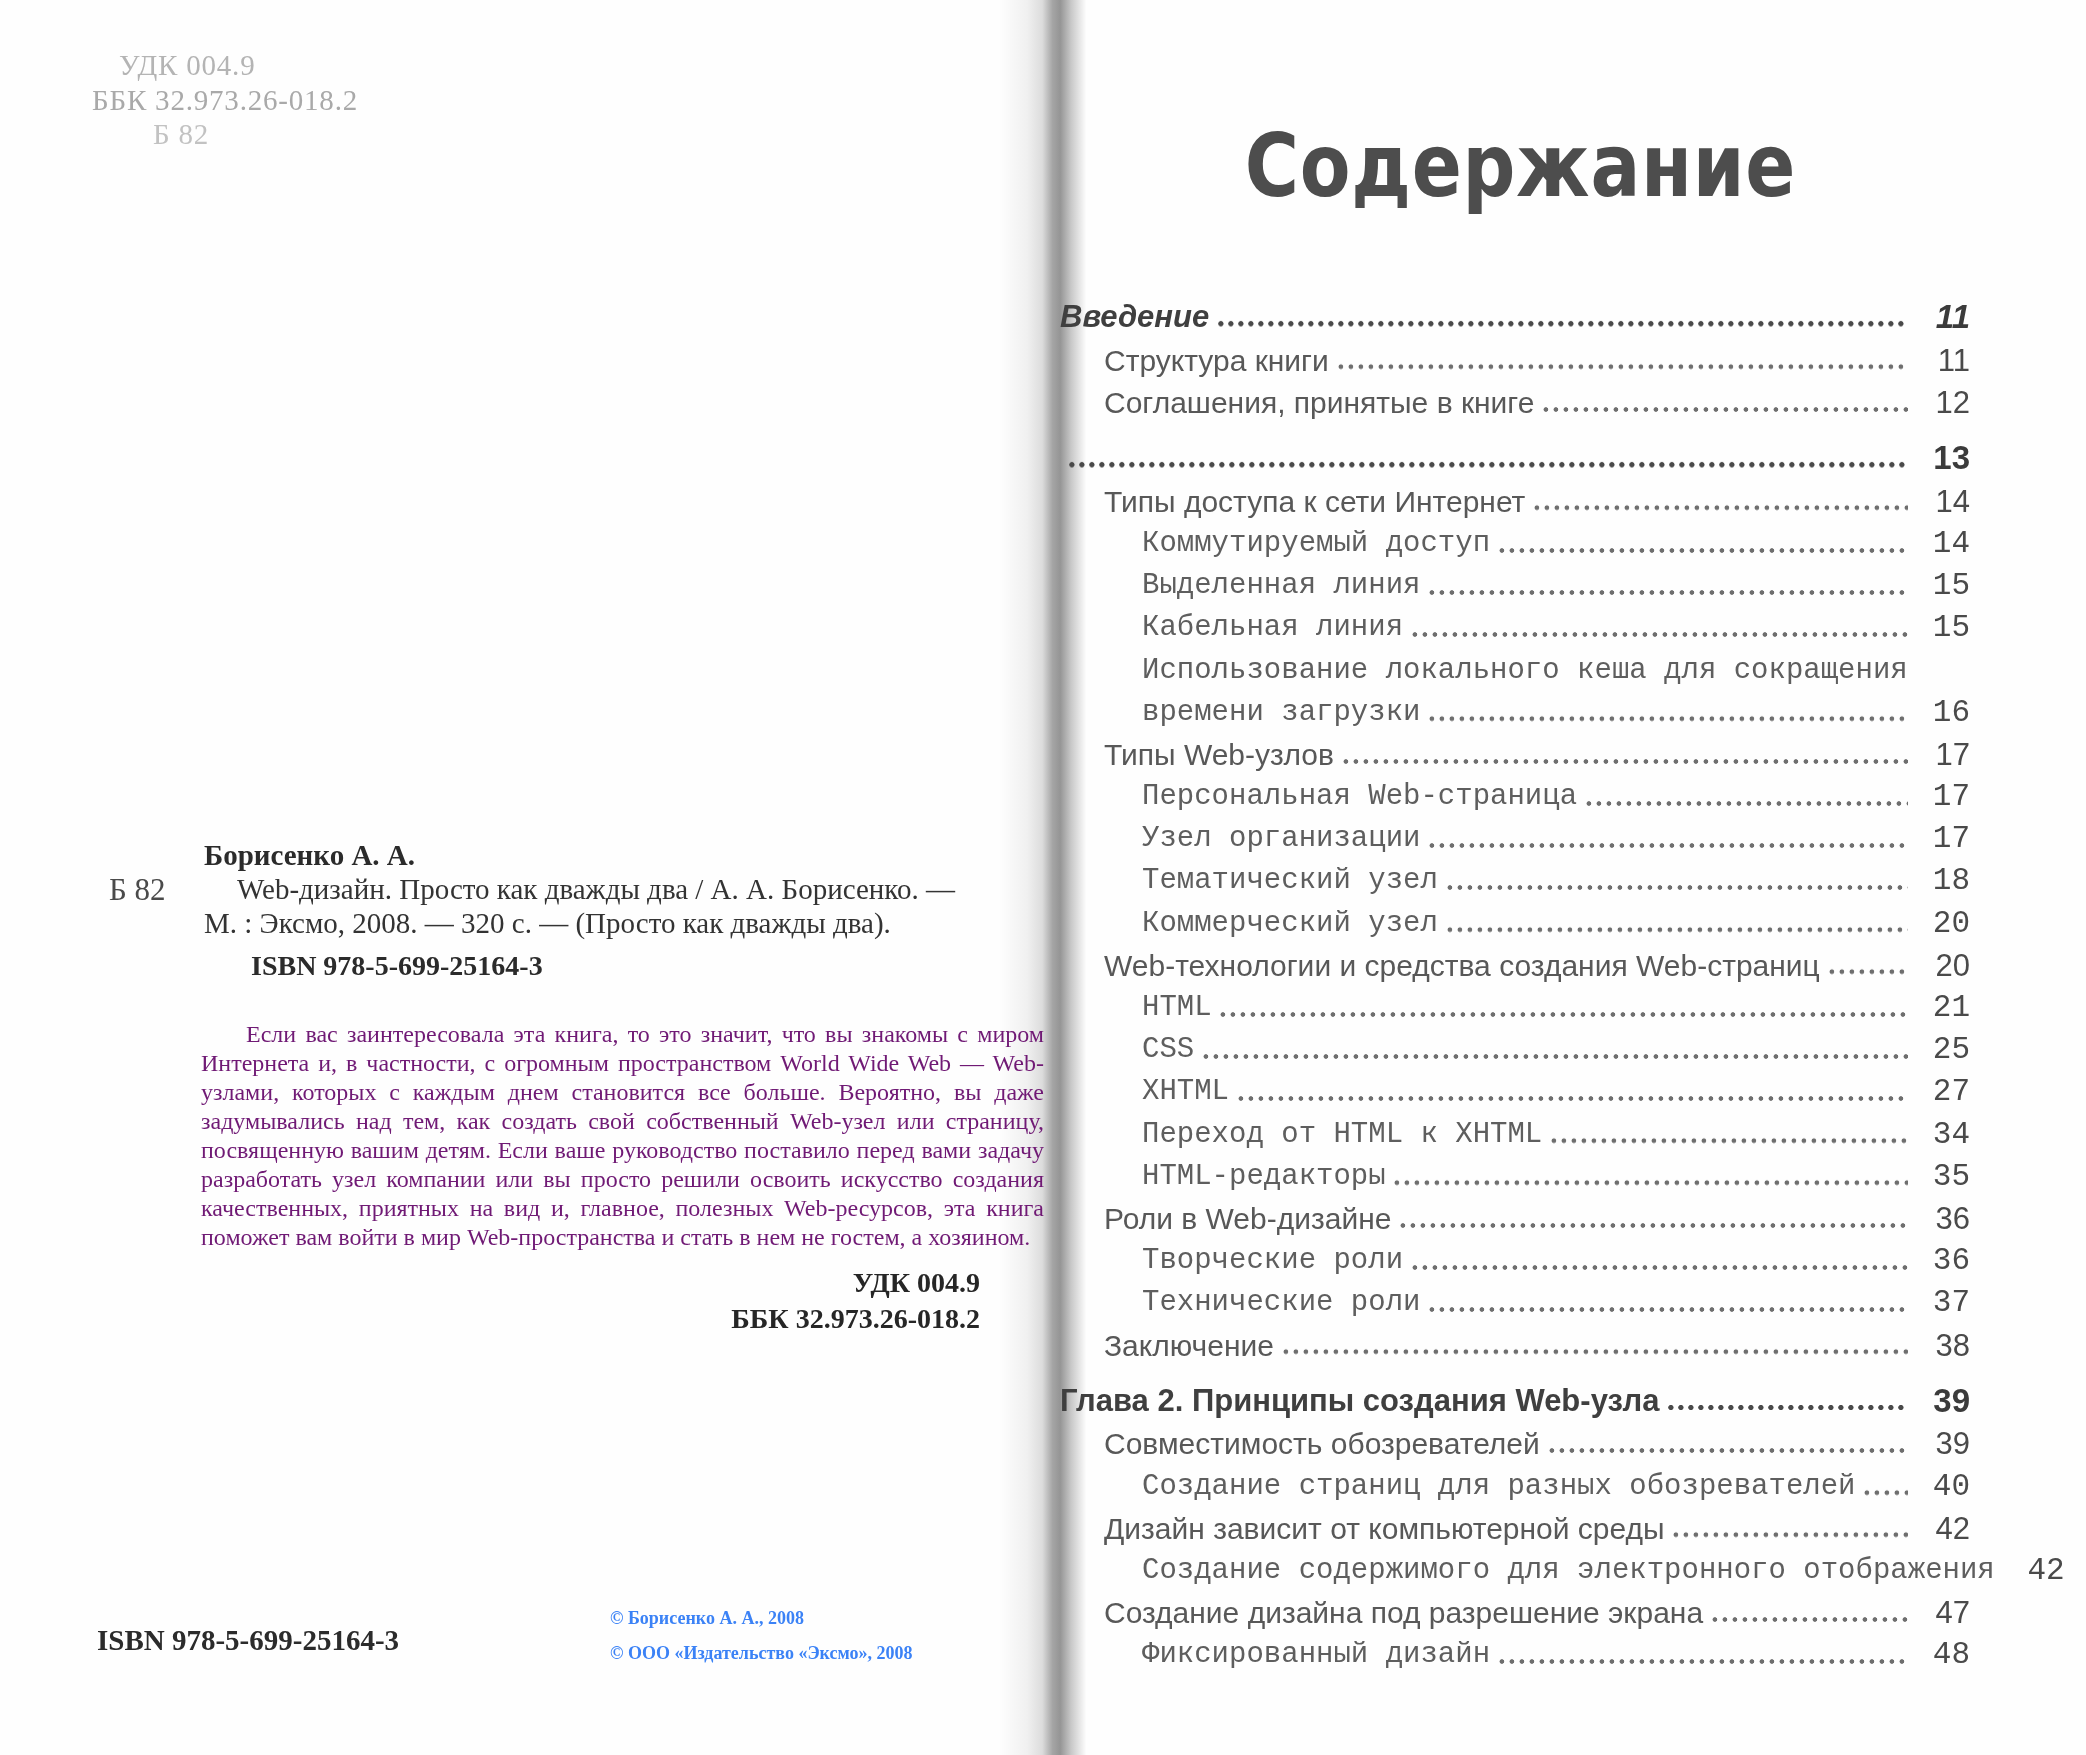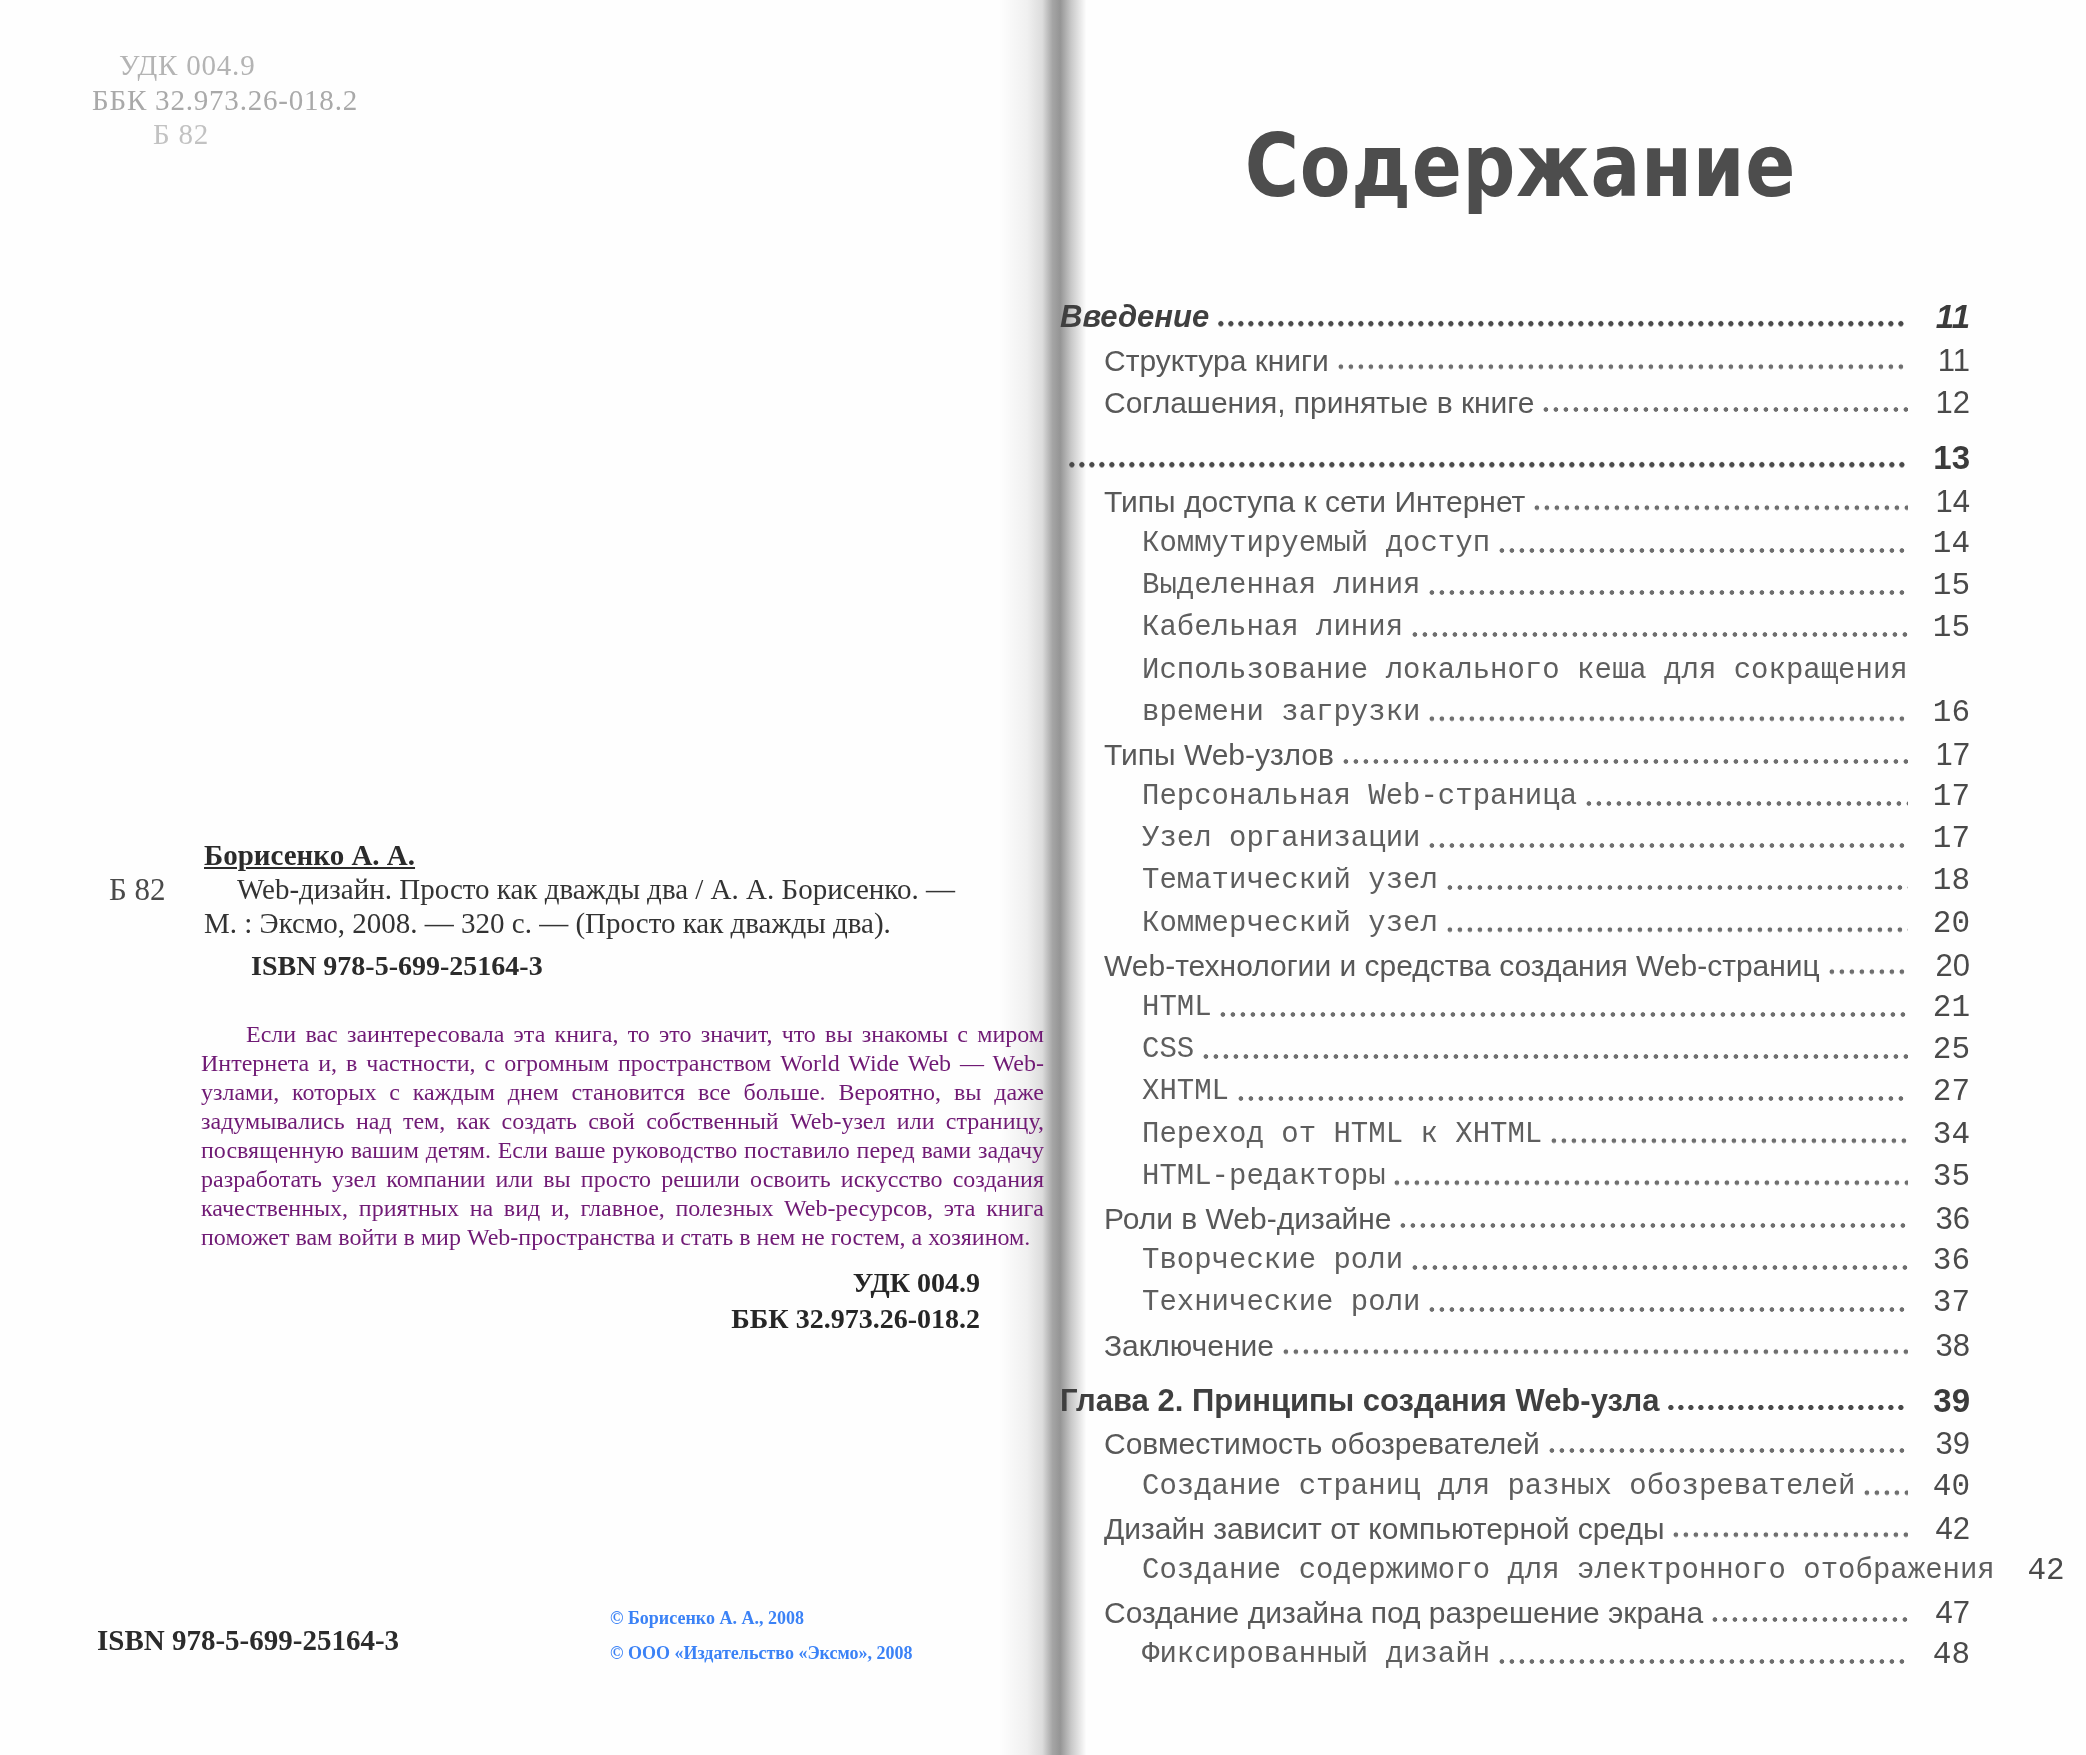--- a/index.html
+++ b/index.html
@@ -16,21 +16,21 @@
       #a5a5a5 57%,#959595 65%,#c9c9c9 77%,rgba(255,255,255,0) 93%);
   }
   
   .left-page{position:absolute;left:0;top:0;width:1049px;height:1755px;}
   .stamp{position:absolute;font-size:29px;line-height:34px;letter-spacing:0.8px;}
   .stamp .s1{position:absolute;left:119px;top:48px;color:#b4b4b4;white-space:nowrap;}
   .stamp .s2{position:absolute;left:92px;top:83px;color:#a9a9a9;white-space:nowrap;}
   .stamp .s3{position:absolute;left:153px;top:117px;color:#c2c2c2;white-space:nowrap;}
   .b82{position:absolute;left:109px;top:872px;font-size:31px;color:#4a4a4a;}
   .catalog{position:absolute;left:204px;top:838px;width:846px;font-size:29px;line-height:34px;color:#333;}
-  .catalog .author{font-weight:bold;color:#2b2b2b;text-decoration:underline;}
+  .catalog .author{font-weight:bold;color:#2b2b2b;}
   .catalog .bib1{text-indent:33px;white-space:nowrap;}
   .catalog .bib2{white-space:nowrap;}
   .isbn-top{position:absolute;left:251px;top:950px;font-size:28px;font-weight:bold;color:#2b2b2b;white-space:nowrap;}
   .annotation{
     position:absolute;left:201px;top:1020px;width:843px;margin:0;
     font-size:24px;line-height:29px;text-align:justify;text-indent:45px;color:#701a75;
   }
   .udk-block{
     position:absolute;left:201px;top:1265px;width:779px;text-align:right;
     font-size:28px;line-height:36px;font-weight:bold;color:#262626;

